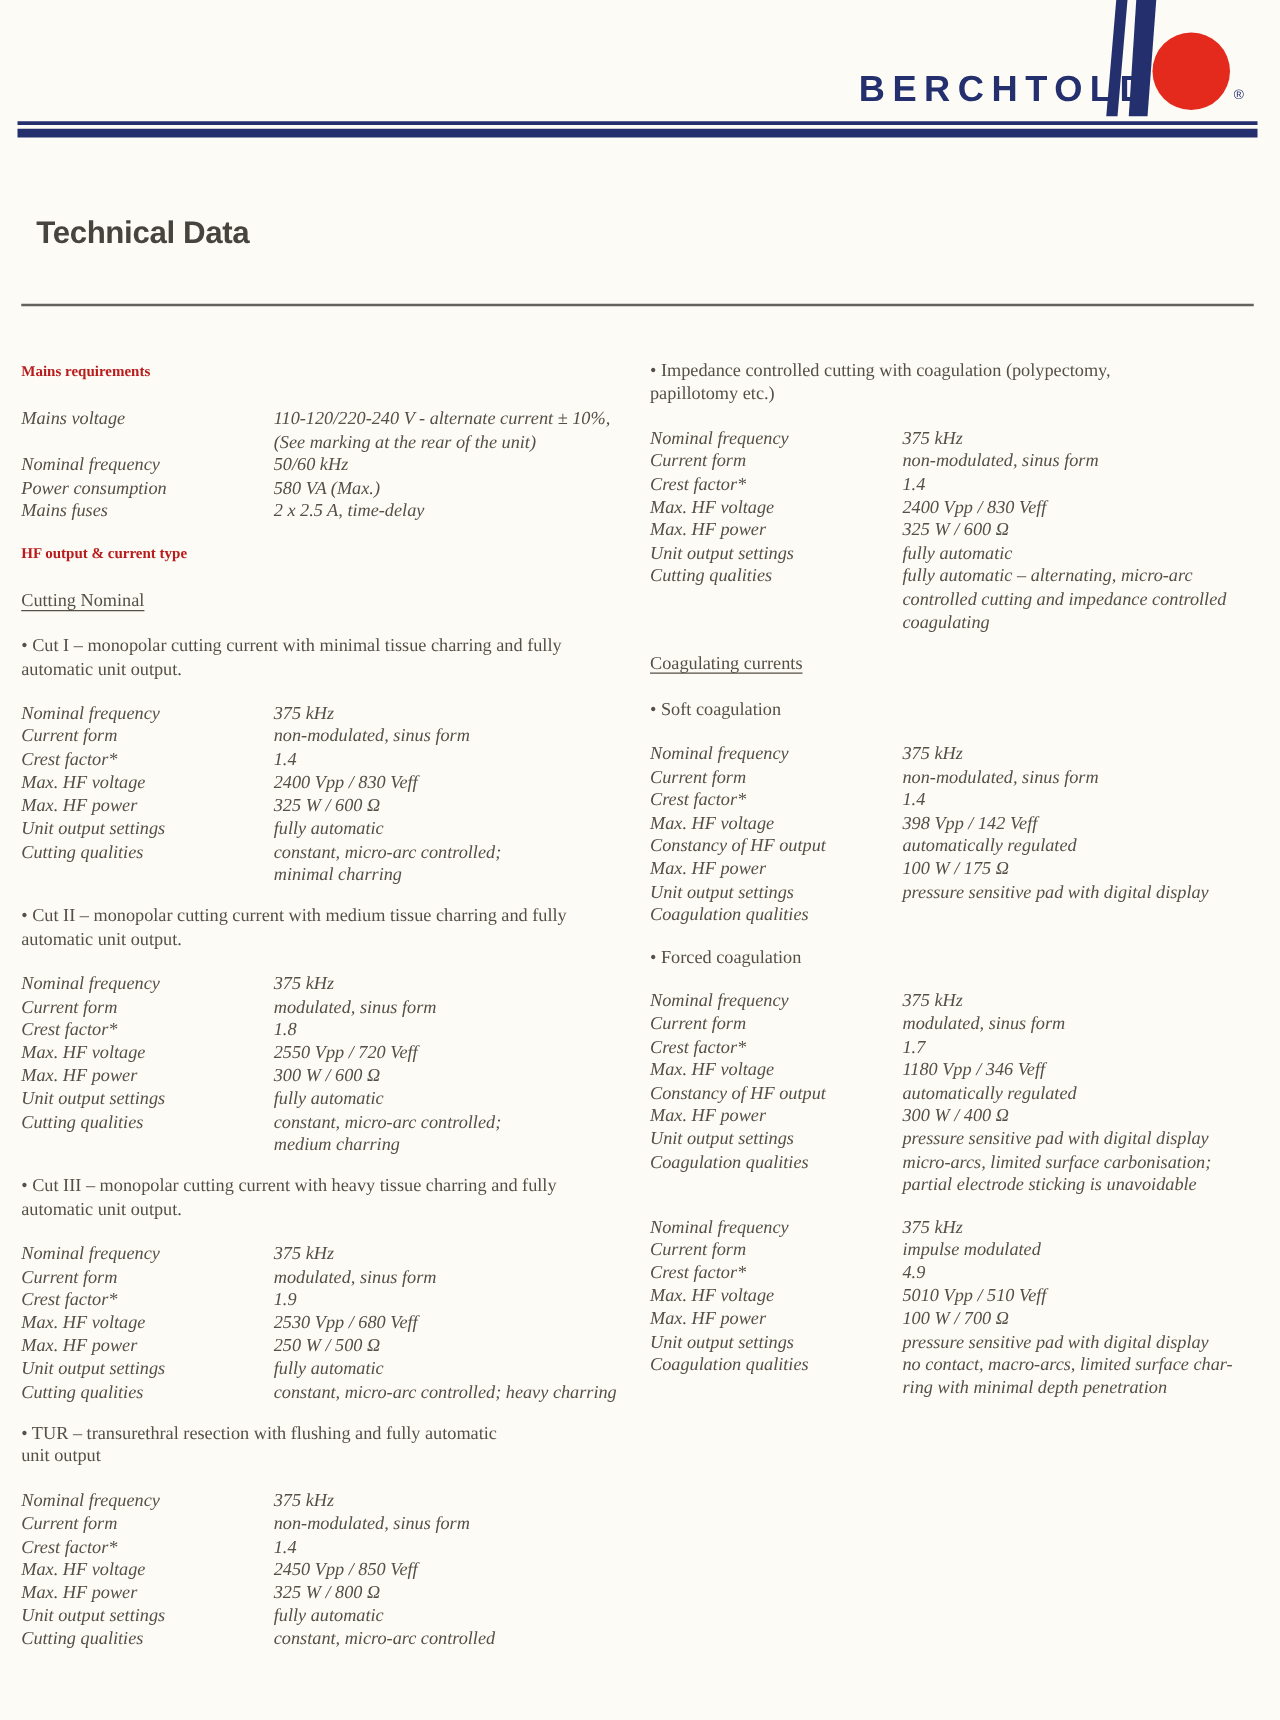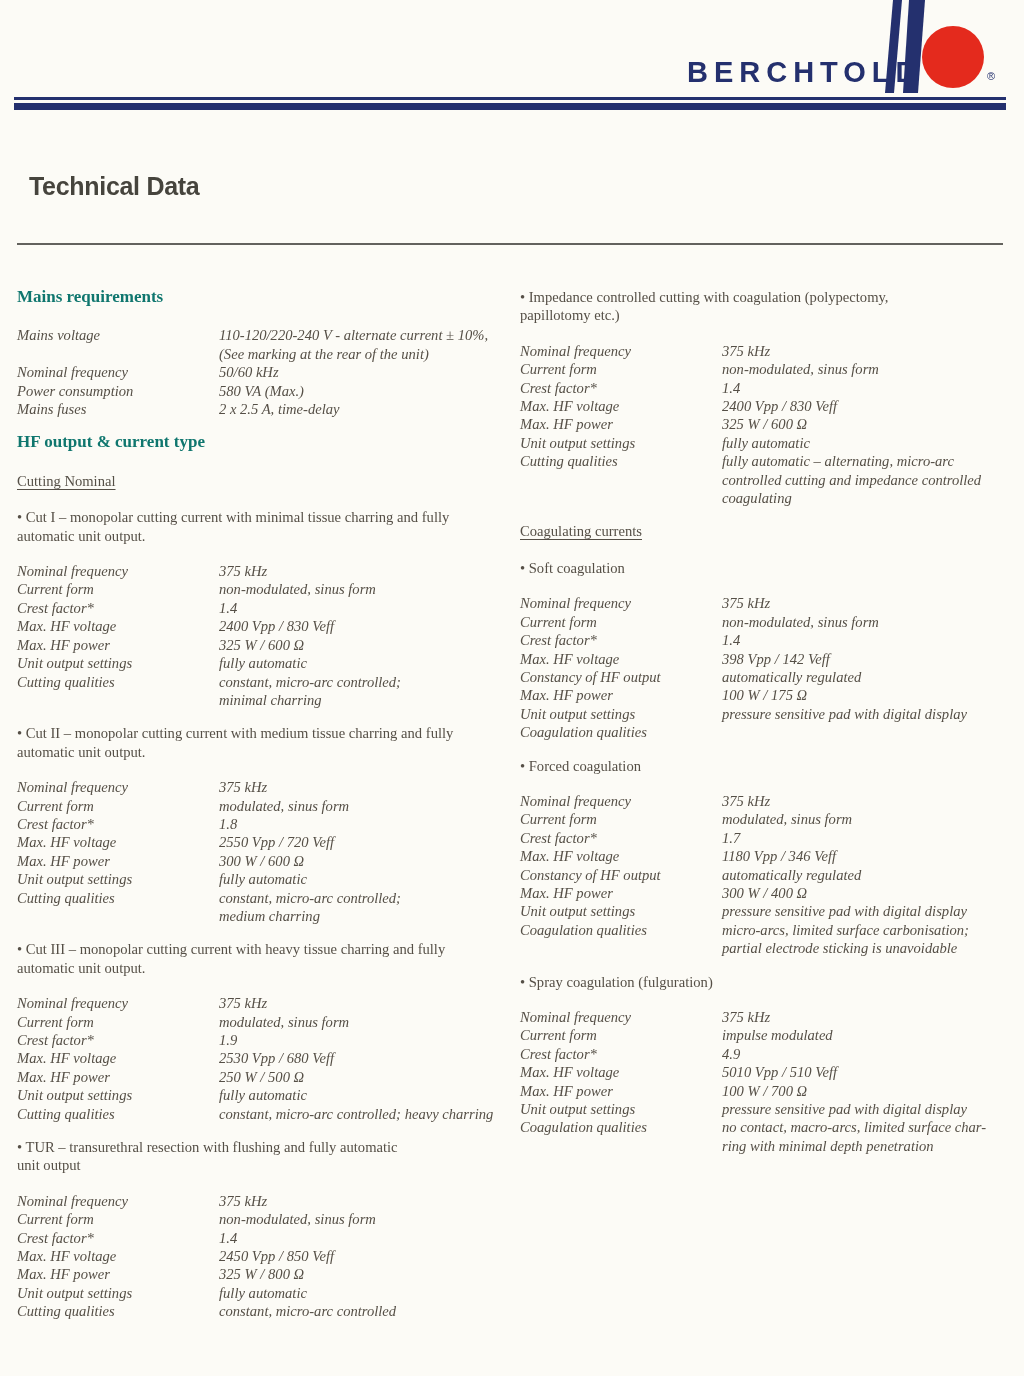--- a/index.html
+++ b/index.html
@@ -41,21 +41,21 @@
     background:var(--rule);
   }
   
   .columns{
     position:absolute;left:17px;top:288px;width:992px;
     display:flex;gap:14px;
     font-size:14.6px;line-height:18.4px;
   }
   .col{width:489px;flex-shrink:0;}
   .section-title{
-    font-weight:bold;font-size:17px;color:#0f766e;
+    font-weight:bold;font-size:12px;color:#b91c1c;
     margin:0 0 20px 0;
   }
   .underlined-title{
     margin:0 0 18px 0;
     text-decoration:underline;text-underline-offset:3px;
   }
   .bullet-para{margin:0 0 17px 0;white-space:pre-line;}
   .specs{margin:0 0 15px 0;font-style:italic;}
   .spec-row{display:flex;}
   .spec-label{width:202px;flex-shrink:0;}
@@ -337,21 +337,20 @@
           <div class="spec-row">
             <div class="spec-label">Unit output settings</div>
             <div class="spec-value">pressure sensitive pad with digital display</div>
           </div>
           <div class="spec-row">
             <div class="spec-label">Coagulation qualities</div>
             <div class="spec-value">micro-arcs, limited surface carbonisation;
 partial electrode sticking is unavoidable</div>
           </div>
         </div>
-        <div class="bullet-para">• Spray coagulation (fulguration)</div>
         <div class="specs">
           <div class="spec-row">
             <div class="spec-label">Nominal frequency</div>
             <div class="spec-value">375 kHz</div>
           </div>
           <div class="spec-row">
             <div class="spec-label">Current form</div>
             <div class="spec-value">impulse modulated</div>
           </div>
           <div class="spec-row">

